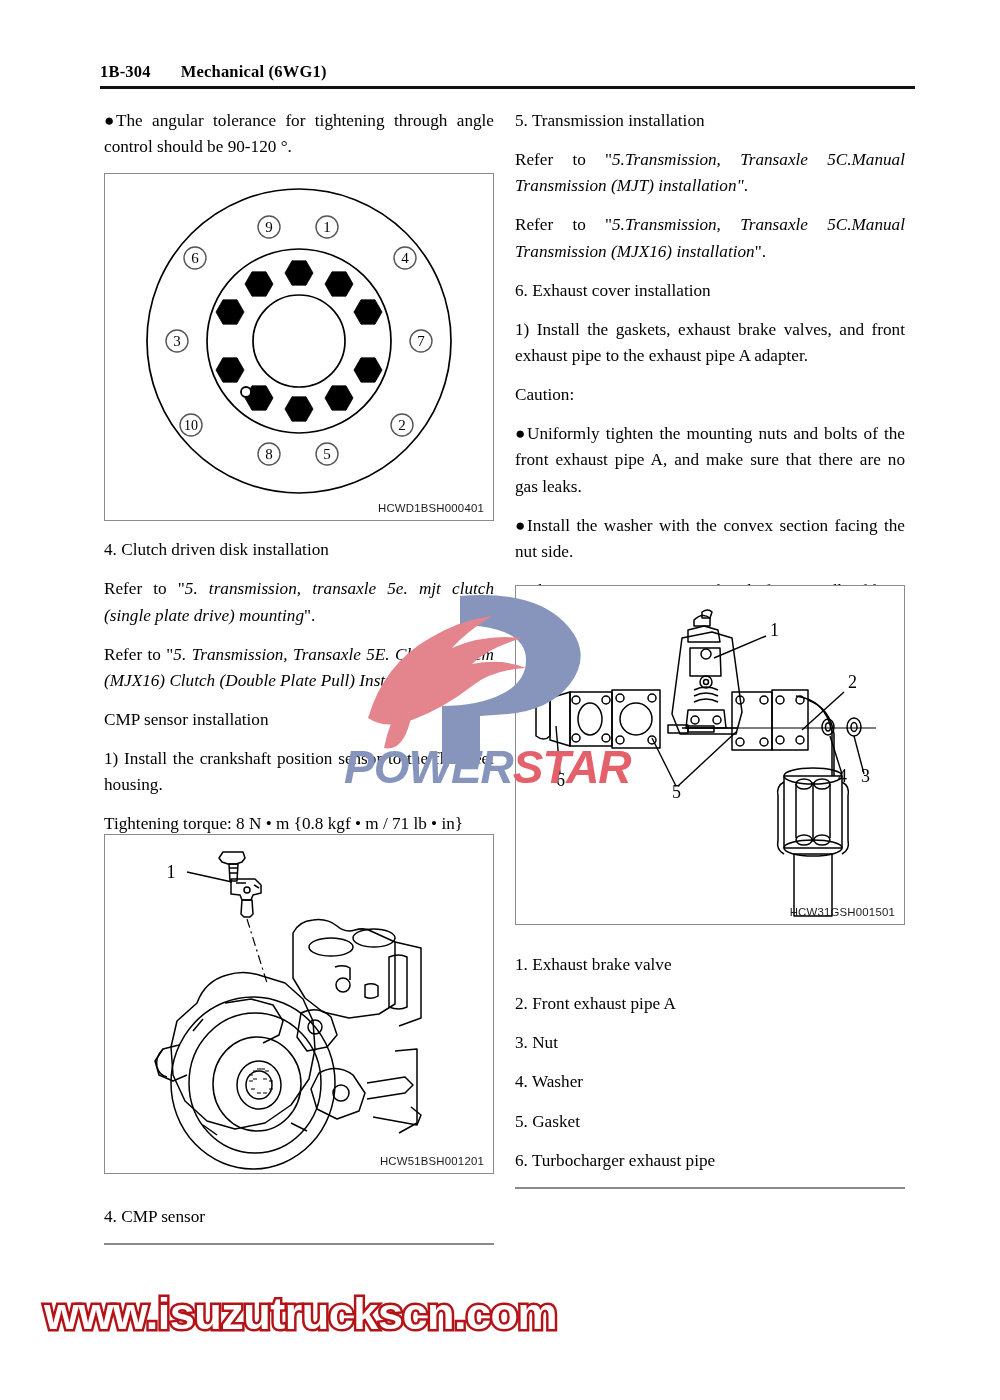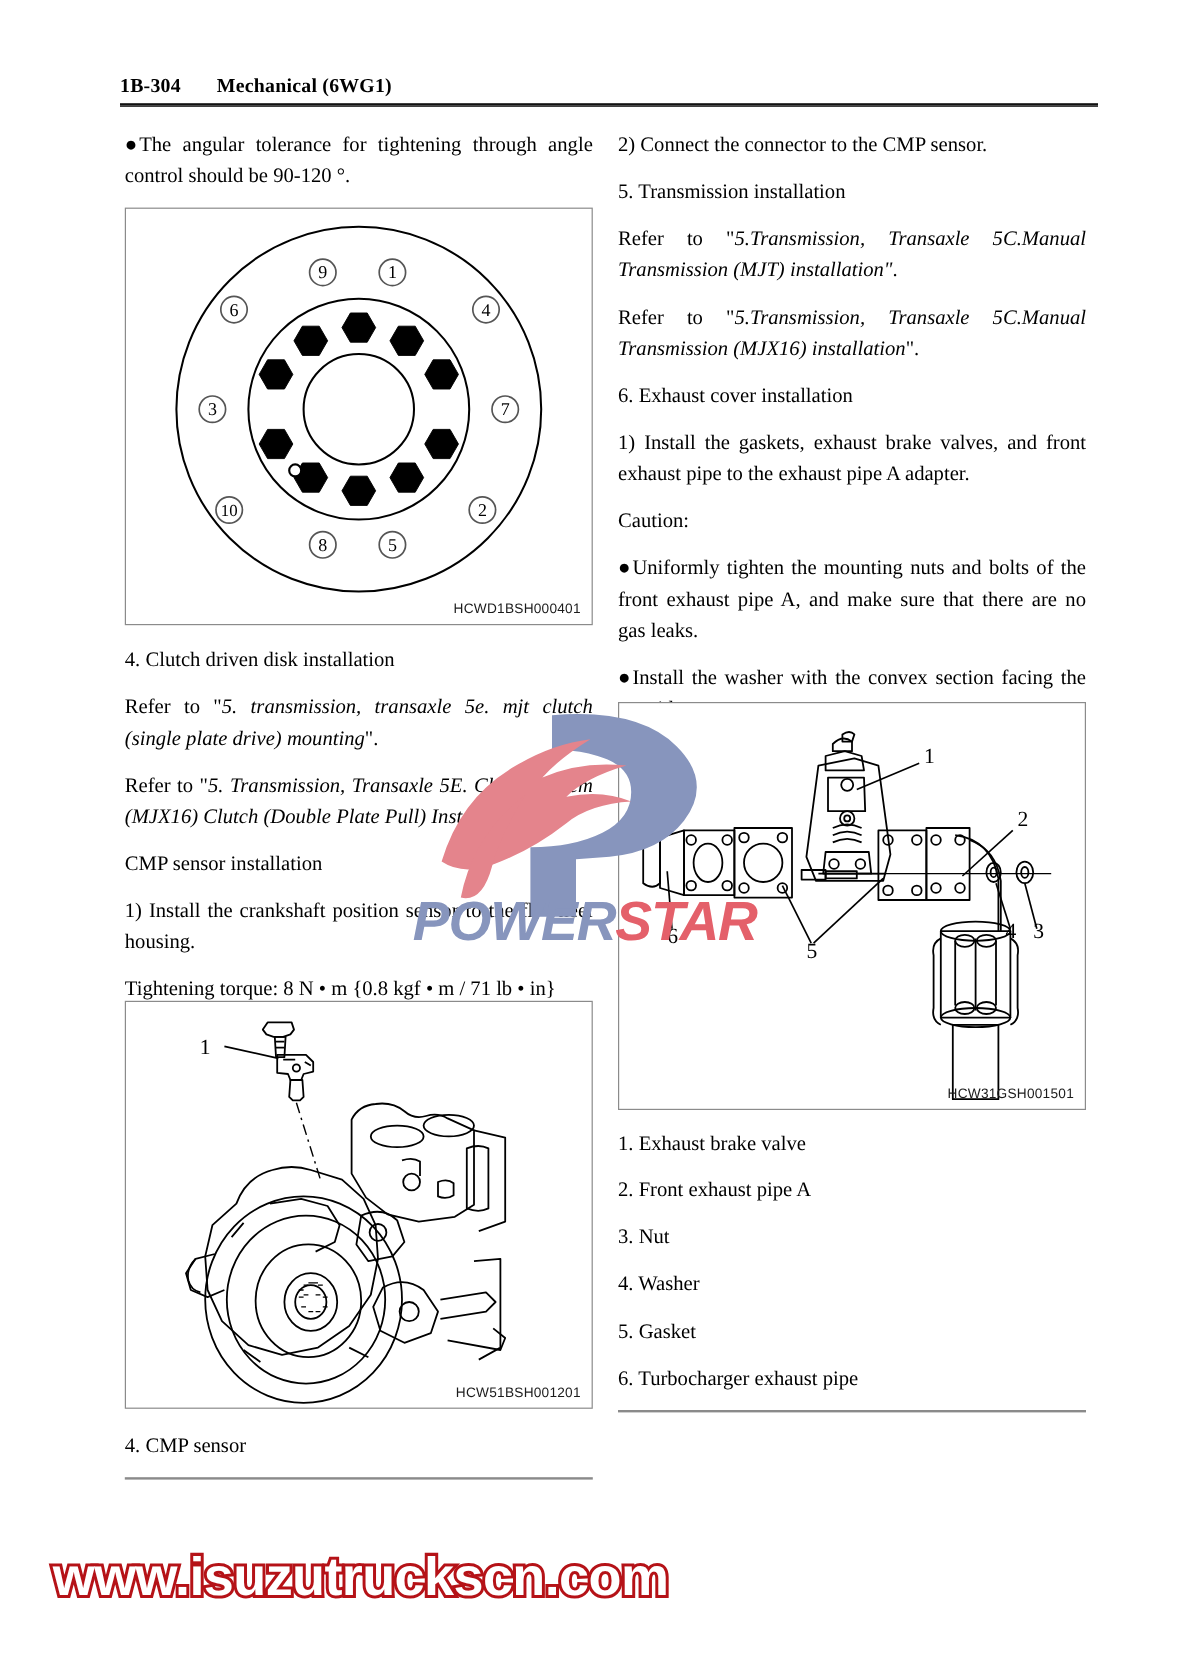--- a/index.html
+++ b/index.html
@@ -37,21 +37,21 @@
   
   .fig{position:absolute;border:1.4px solid #8b8b8b;background:#fff;box-sizing:border-box;}
   .figcode{position:absolute;right:9px;bottom:6px;
     font-family:"Liberation Sans",sans-serif;font-size:11.4px;color:#1b1b1b;letter-spacing:.2px;}
 
   #fig-flywheel{left:104px;top:173px;width:390px;height:348px;}
   #fig-cmp{left:104px;top:834px;width:390px;height:340px;}
   #fig-exhaust{left:515px;top:585px;width:390px;height:340px;}
 
   
-  .caption-block{position:absolute;}
+  .caption-block{position:absolute;margin-top:12px;}
   .caption-line{font-size:17.2px;line-height:1.52;margin:0 0 13px 0;}
   .rule-grey{height:2px;background:#8a8a8a;width:100%;}
   #cap-cmp{left:104px;top:1192px;width:390px;}
   #cap-exhaust{left:515px;top:940px;width:390px;}
 
   
   .footer-url{
     position:absolute;left:0;top:1288px;width:1000px;text-align:left;
     padding-left:44px;box-sizing:border-box;
   }
@@ -101,21 +101,20 @@
     <p class="t"><span>Refer to "</span><span class="i">5. Transmission, Transaxle 5E. Clutch System (MJX16) Clutch (Double Plate Pull) Installation</span><span>".</span></p>
 
     <p class="t nojust">CMP sensor installation</p>
 
     <p class="t">1) Install the crankshaft position sensor to the flywheel housing.</p>
 
     <p class="t nojust">Tightening torque: 8 N • m {0.8 kgf • m / 71 lb • in}</p>
   </div>
 
   <div class="col col-right">
-    <p class="t nojust">2) Connect the connector to the CMP sensor.</p>
     <p class="t nojust">5. Transmission installation</p>
 
     <p class="t"><span>Refer to "</span><span class="i">5.Transmission, Transaxle 5C.Manual Transmission (MJT) installation"</span><span>.</span></p>
 
     <p class="t"><span>Refer to "</span><span class="i">5.Transmission, Transaxle 5C.Manual Transmission (MJX16) installation</span><span>".</span></p>
 
     <p class="t nojust">6. Exhaust cover installation</p>
 
     <p class="t">1) Install the gaskets, exhaust brake valves, and front exhaust pipe to the exhaust pipe A adapter.</p>
 

